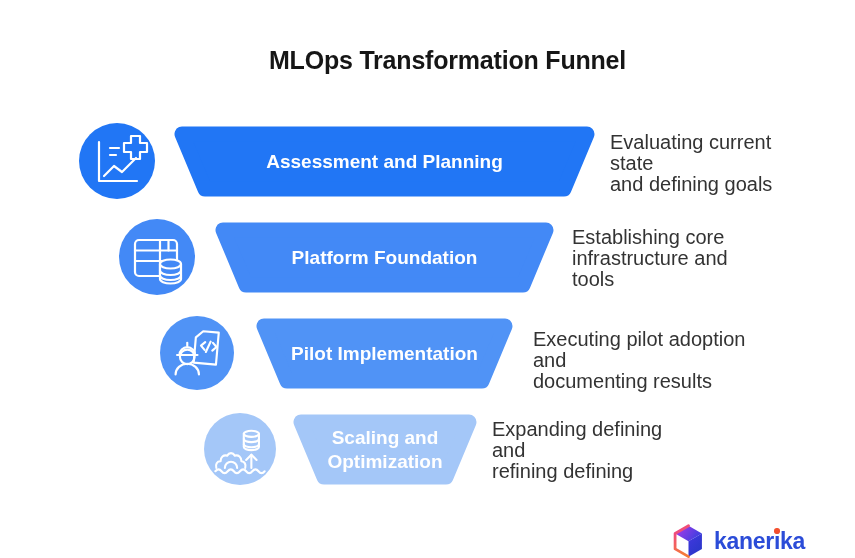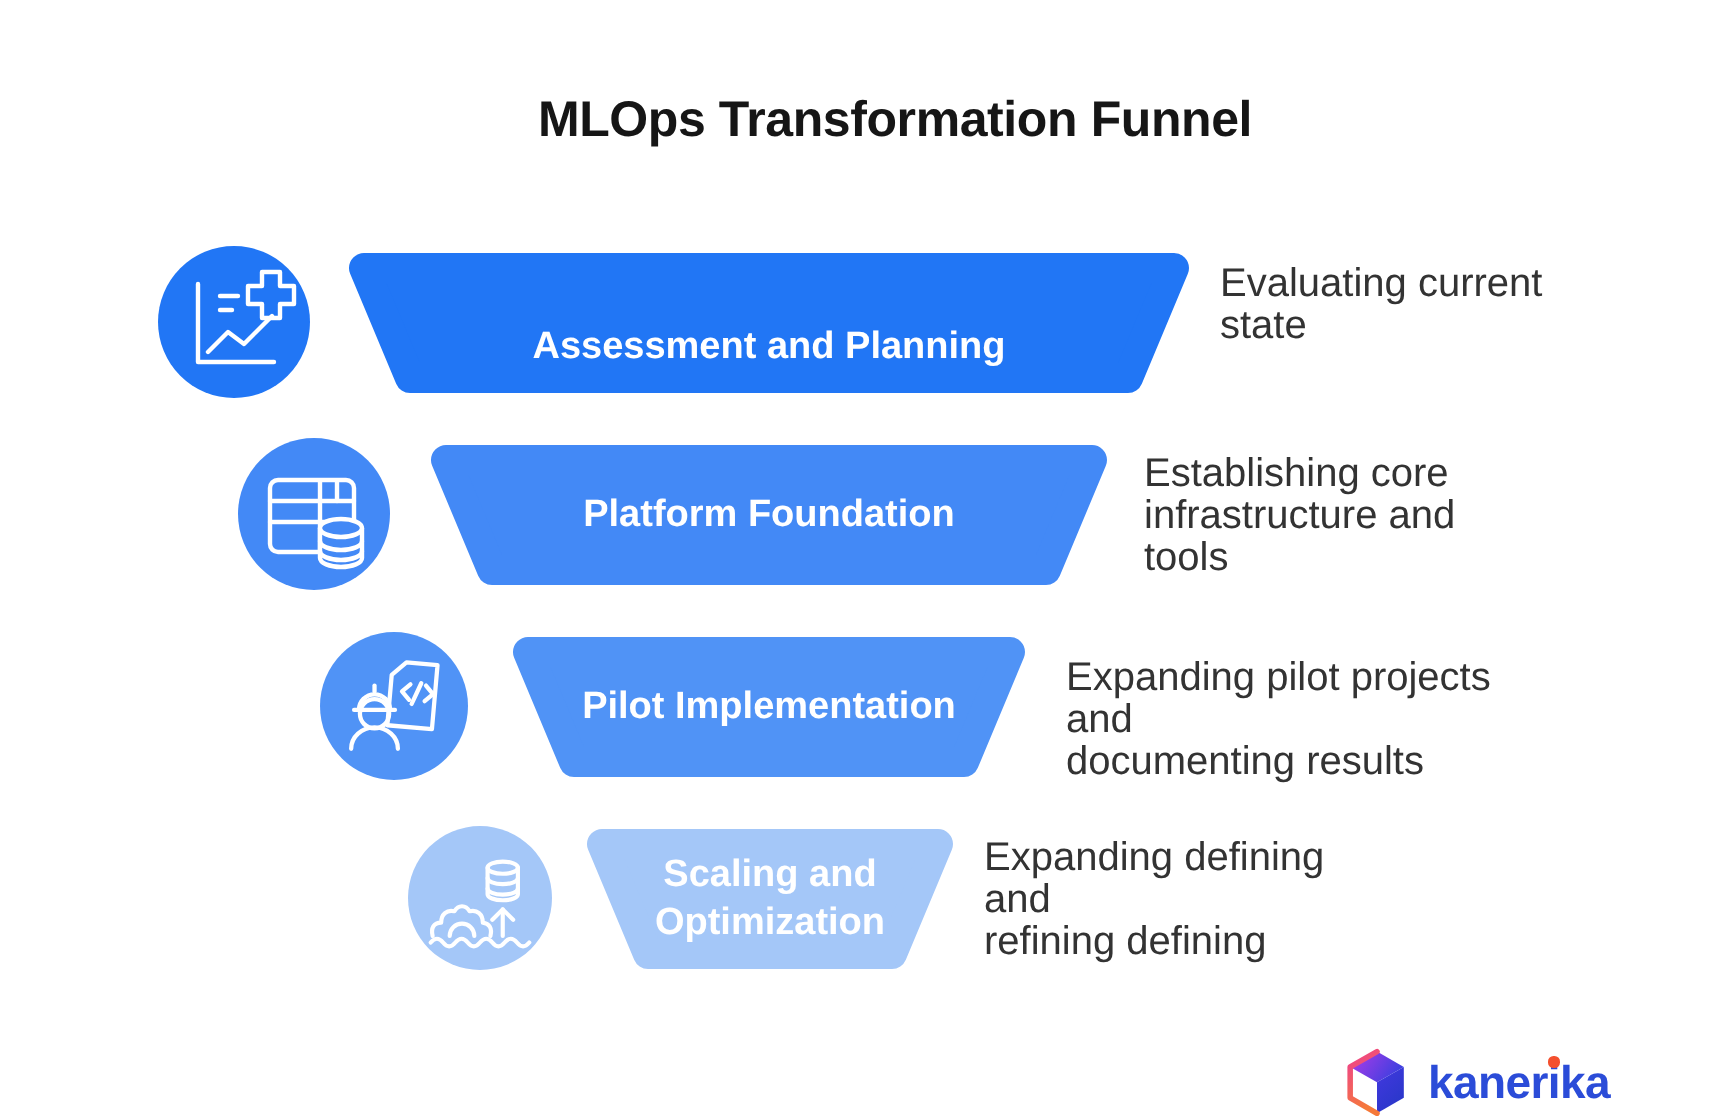--- a/index.html
+++ b/index.html
@@ -41,25 +41,26 @@
       <polyline points="20,19 20,58 58,58"></polyline>
       <path d="M31,25 h9"></path>
       <path d="M31,32 h6"></path>
       <polyline points="25,53 35,43 43,49 57,35"></polyline>
       <path d="M52,13 h9 v7 h7 v9 h-7 v7 h-9 v-7 h-7 v-9 h7 Z"></path>
     </g>
   </svg>
   <svg class="trap" style="left:174px;top:126px" width="421" height="71" viewBox="0 0 421 71">
     <polygon points="8,8 413,8 390,63 31,63" stroke-width="15" stroke-linejoin="round" fill="#2176f5" stroke="#2176f5"></polygon>
   </svg>
-  <div class="label" style="left:174px;top:138px;width:421px;height:71px">
+  <div class="label" style="left:174px;top:126px;width:421px;height:71px">
     <span>Assessment and Planning</span>
   </div>
   <div class="desc" style="left:610px;top:132px;width:200px">
     <span>Evaluating current state</span>
+    <span>and defining goals</span>
   </div>
 
   <svg class="icon" style="left:119px;top:219px" width="76" height="76" viewBox="0 0 76 76">
     <circle cx="38" cy="38" r="38" fill="#4389f6"></circle>
     <g class="stroke">
       <rect x="16" y="21" width="42" height="36" rx="4"></rect>
       <path d="M16,31.5 H58"></path>
       <path d="M41,21.5 V31.5"></path>
       <path d="M49.5,21.5 V31.5"></path>
       <path d="M16,42 H58"></path>
@@ -97,21 +98,21 @@
       <path d="M16,60 a12,11 0 0 1 24,0"></path>
     </g>
   </svg>
   <svg class="trap" style="left:256px;top:318px" width="257" height="71" viewBox="0 0 257 71">
     <polygon points="8,8 249,8 226,63 31,63" stroke-width="15" stroke-linejoin="round" fill="#5093f6" stroke="#5093f6"></polygon>
   </svg>
   <div class="label" style="left:256px;top:318px;width:257px;height:71px">
     <span>Pilot Implementation</span>
   </div>
   <div class="desc" style="left:533px;top:329px;width:220px">
-    <span>Expanding pilot projects and</span>
+    <span>Executing pilot adoption and</span>
     <span>documenting results</span>
   </div>
 
   <svg class="icon" style="left:204px;top:413px" width="72" height="72" viewBox="0 0 76 76">
     <circle cx="38" cy="38" r="38" fill="#a4c7f8"></circle>
     <g class="stroke">
       <path d="M42,22 v14 a8,3.2 0 0 0 16,0 v-14"></path>
       <ellipse cx="50" cy="22" rx="8" ry="3.2"></ellipse>
       <path d="M42,27.5 a8,3.2 0 0 0 16,0"></path>
       <path d="M42,33 a8,3.2 0 0 0 16,0"></path>

